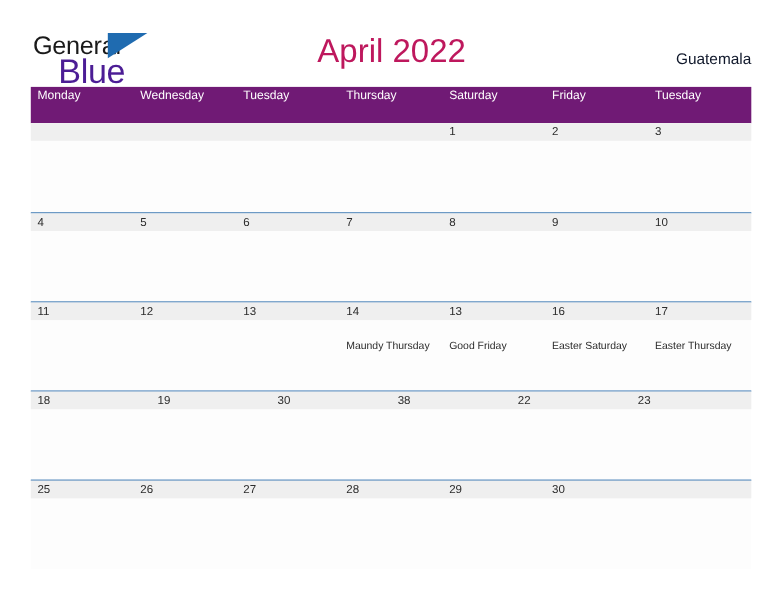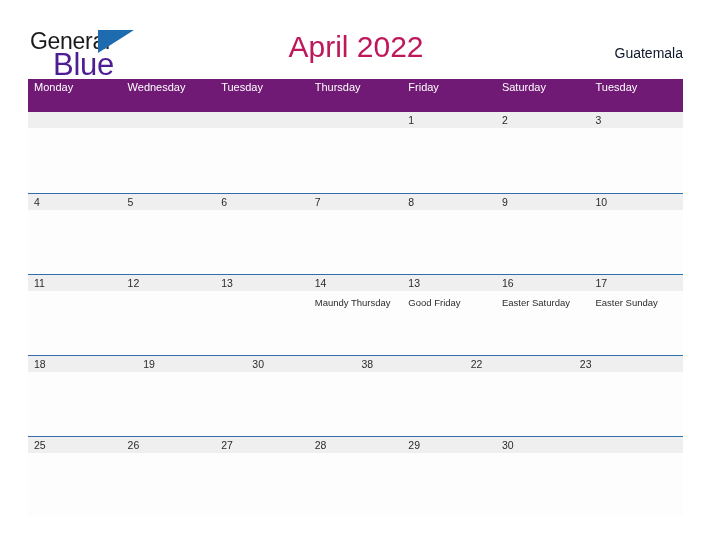--- a/index.html
+++ b/index.html
@@ -139,21 +139,21 @@
     line-height: 16px;
     color: #2b2b2b;
     display: block;
     height: 16px;
     font-family: "Liberation Sans", sans-serif;
   }
   .day-event {
     position: relative;
     z-index: 2;
     display: block;
-    margin-top: 6px;
+    margin-top: 18px;
     font-size: 9.5px;
     line-height: 12px;
     color: #2b2b2b;
     font-family: "Liberation Sans", sans-serif;
     white-space: nowrap;
   }
   .day-cell.empty .day-number {
     visibility: hidden;
   }
 </style>
@@ -174,22 +174,22 @@
 
 </div>
 
 <div class="calendar">
 
   <div class="weekday-header">
     <div class="weekday-cell">Monday</div>
     <div class="weekday-cell">Wednesday</div>
     <div class="weekday-cell">Tuesday</div>
     <div class="weekday-cell">Thursday</div>
+    <div class="weekday-cell">Saturday</div>
     <div class="weekday-cell">Friday</div>
-    <div class="weekday-cell">Saturday</div>
     <div class="weekday-cell">Tuesday</div>
   </div>
 
   <div class="week-row first-row">
     <div class="week-band"></div>
     <div class="week-cells">
       <div class="day-cell empty">
         <span class="day-number"></span>
         <span class="day-event"></span>
       </div>
@@ -276,21 +276,21 @@
       <div class="day-cell">
         <span class="day-number">13</span>
         <span class="day-event">Good Friday</span>
       </div>
       <div class="day-cell">
         <span class="day-number">16</span>
         <span class="day-event">Easter Saturday</span>
       </div>
       <div class="day-cell">
         <span class="day-number">17</span>
-        <span class="day-event">Easter Sunday</span>
+        <span class="day-event">Easter Thursday</span>
       </div>
     </div>
   </div>
 
   <div class="week-row">
     <div class="week-band"></div>
     <div class="week-cells">
       <div class="day-cell">
         <span class="day-number">18</span>
         <span class="day-event"></span>

